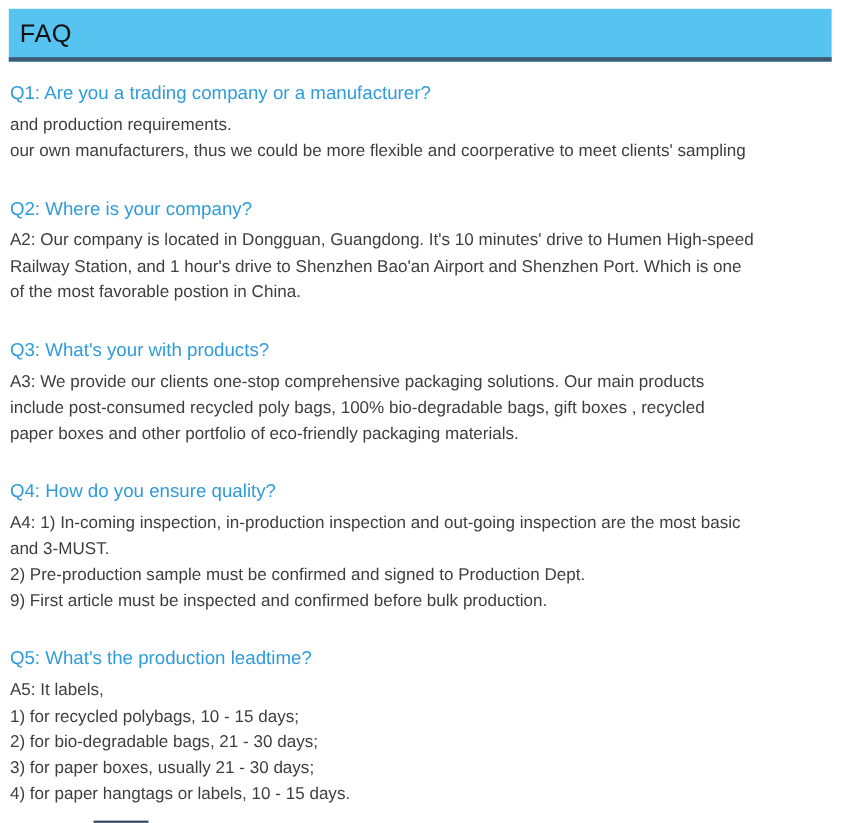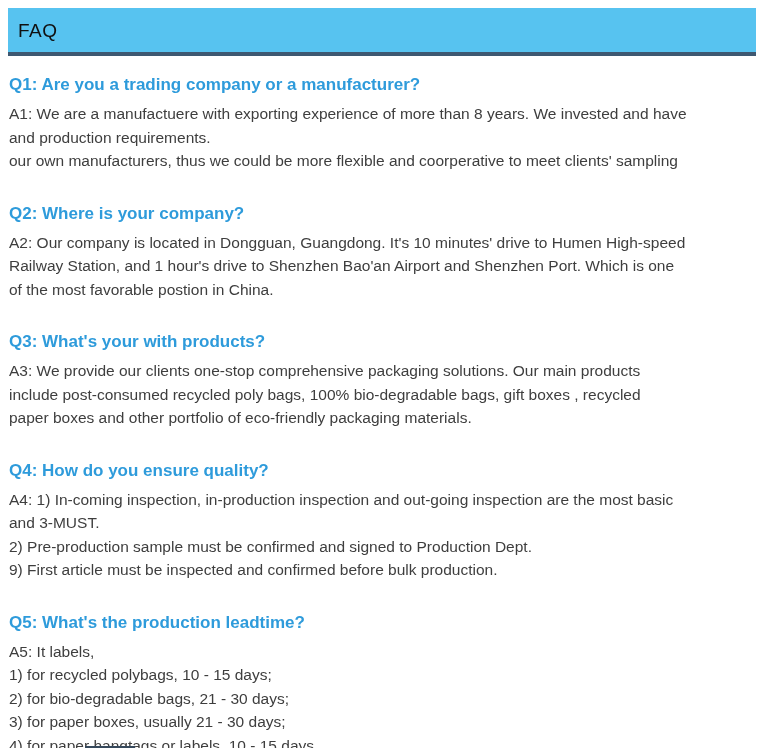--- a/index.html
+++ b/index.html
@@ -16,34 +16,34 @@
     --banner-border: #3E5871;
     --question-color: #2E9BDB;
     --answer-color: #3E3E3E;
     --title-color: #101010;
   }
   .banner {
     margin: 8px 9px 0 8px;
     background: var(--banner-bg);
     border-bottom: 4px solid var(--banner-border);
     padding: 7px 10px 6px 10px;
-    font-size: 19px;
+    font-size: 23px;
     line-height: 31px;
     color: var(--title-color);
     letter-spacing: 0.5px;
   }
   .content {
     padding: 18px 12px 0 9px;
   }
   .faq-section {
     margin-bottom: 30px;
   }
   .question {
     color: var(--question-color);
-    font-weight: bold;
+    font-weight: normal;
     font-size: 17px;
     line-height: 22px;
     margin: 0 0 6px 0;
   }
   .answer-line {
     font-size: 15.5px;
     line-height: 23.5px;
     color: var(--answer-color);
   }
   .partial-next-element {
@@ -59,21 +59,20 @@
 <body>
 
 <div class="banner">
   <span>FAQ</span>
 </div>
 
 <div class="content">
   <div class="faq-section">
     <div class="question">Q1: Are you a trading company or a manufacturer?</div>
     <div class="answer">
-        <div class="answer-line">A1: We are a manufactuere with exporting experience of more than 8 years. We invested and have</div>
         <div class="answer-line">and production requirements.</div>
         <div class="answer-line">our own manufacturers, thus we could be more flexible and coorperative to meet clients' sampling</div>
       </div>
   </div>
 
   <div class="faq-section">
     <div class="question">Q2: Where is your company?</div>
     <div class="answer">
         <div class="answer-line">A2: Our company is located in Dongguan, Guangdong. It's 10 minutes' drive to Humen High-speed</div>
         <div class="answer-line">Railway Station, and 1 hour's drive to Shenzhen Bao'an Airport and Shenzhen Port. Which is one</div>

